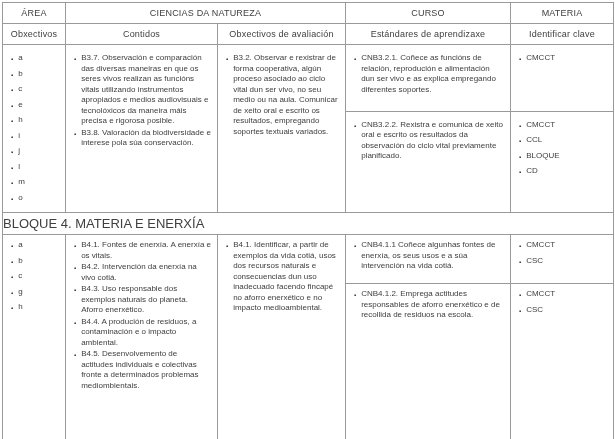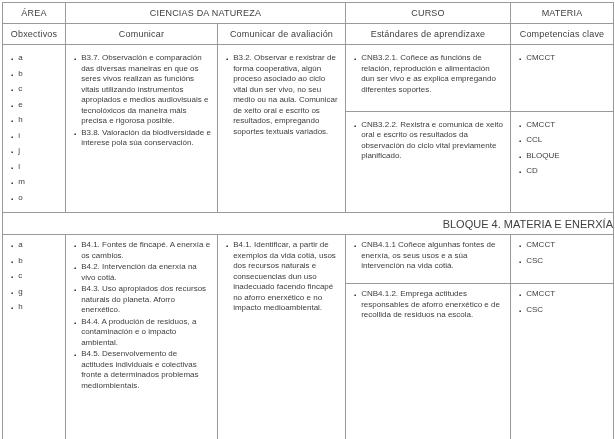--- a/index.html
+++ b/index.html
@@ -33,23 +33,23 @@
   tr.hdr td{
     height:20px;
     text-align:center;
     vertical-align:middle;
     font-size:9px;
     letter-spacing:.2px;
     color:#404040;
   }
   tr.banner-row td{
     height:21px;
-    text-align:right;
+    text-align:left;
     vertical-align:middle;
-    font-size:11px;
+    font-size:13px;
     color:#404040;
   }
   tr.r-b3a{height:65px;}
   tr.r-b3b{height:99px;}
   tr.r-b4a{height:49px;}
   tr.r-b4b{height:161px;}
 
   .cellpad{padding:8px 6px 4px 8px;}
   .cellpad-sm{padding:5px 6px 4px 8px;}
 
@@ -87,24 +87,24 @@
     <tbody>
         <tr class="hdr">
       <td>ÁREA</td>
       <td colspan="2">CIENCIAS DA NATUREZA</td>
       <td>CURSO</td>
       <td>MATERIA</td>
     </tr>
 
     <tr class="hdr">
       <td>Obxectivos</td>
-      <td>Comunicar</td>
-      <td>Comunicar de avaliación</td>
+      <td>Contidos</td>
+      <td>Obxectivos de avaliación</td>
       <td>Estándares de aprendizaxe</td>
-      <td>Competencias clave</td>
+      <td>Identificar clave</td>
     </tr>
 
     <tr class="r-b3a">
       <td rowspan="2">
         <div class="cellpad spread">
               <div class="li">
                 <span class="bullet">▪</span>
                 <span class="li-text">a</span>
               </div>
               <div class="li">
@@ -240,29 +240,29 @@
               <div class="li">
                 <span class="bullet">▪</span>
                 <span class="li-text">h</span>
               </div>
             </div>
       </td>
       <td rowspan="2">
         <div class="cellpad-sm">
               <div class="li">
                 <span class="bullet">▪</span>
-                <span class="li-text">B4.1. Fontes de fincapé. A enerxía e os cambios.</span>
+                <span class="li-text">B4.1. Fontes de enerxía. A enerxía e os vitais.</span>
               </div>
               <div class="li">
                 <span class="bullet">▪</span>
                 <span class="li-text">B4.2. Intervención da enerxía na vivo cotiá.</span>
               </div>
               <div class="li">
                 <span class="bullet">▪</span>
-                <span class="li-text">B4.3. Uso apropiados dos recursos naturais do planeta. Aforro enerxético.</span>
+                <span class="li-text">B4.3. Uso responsable dos exemplos naturais do planeta. Aforro enerxético.</span>
               </div>
               <div class="li">
                 <span class="bullet">▪</span>
                 <span class="li-text">B4.4. A produción de residuos, a contaminación e o impacto ambiental.</span>
               </div>
               <div class="li">
                 <span class="bullet">▪</span>
                 <span class="li-text">B4.5. Desenvolvemento de actitudes individuais e colectivas fronte a determinados problemas mediombientais.</span>
               </div>
             </div>

